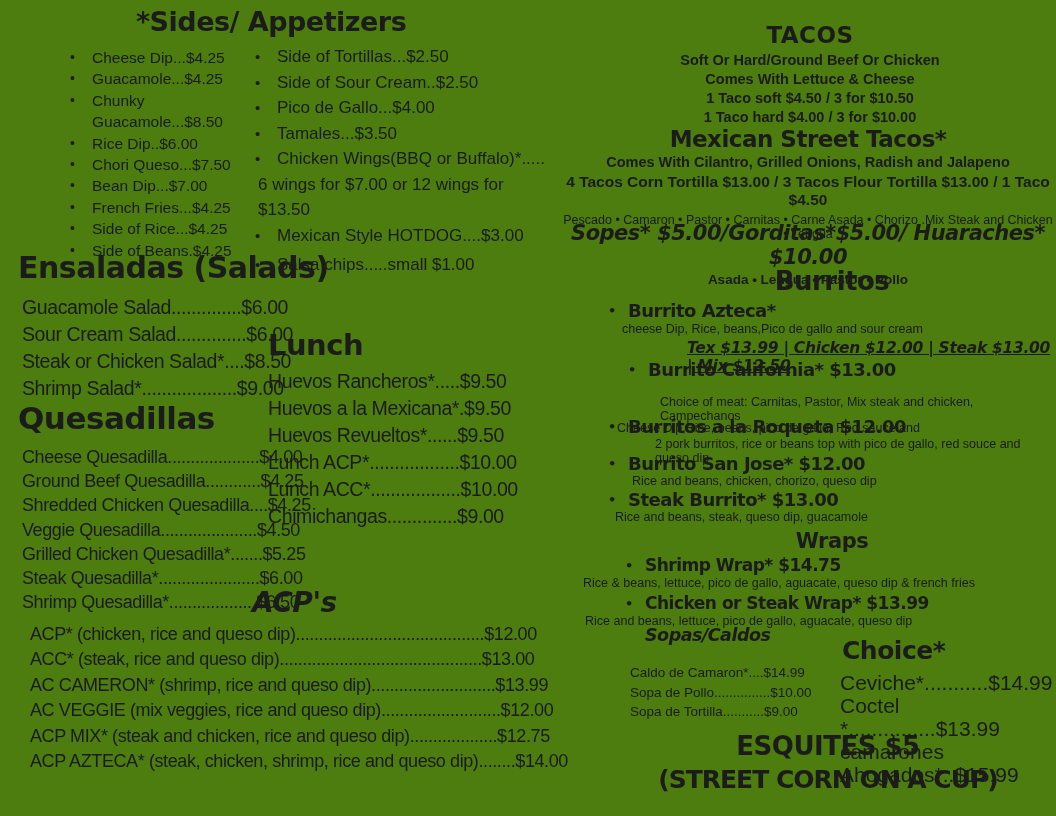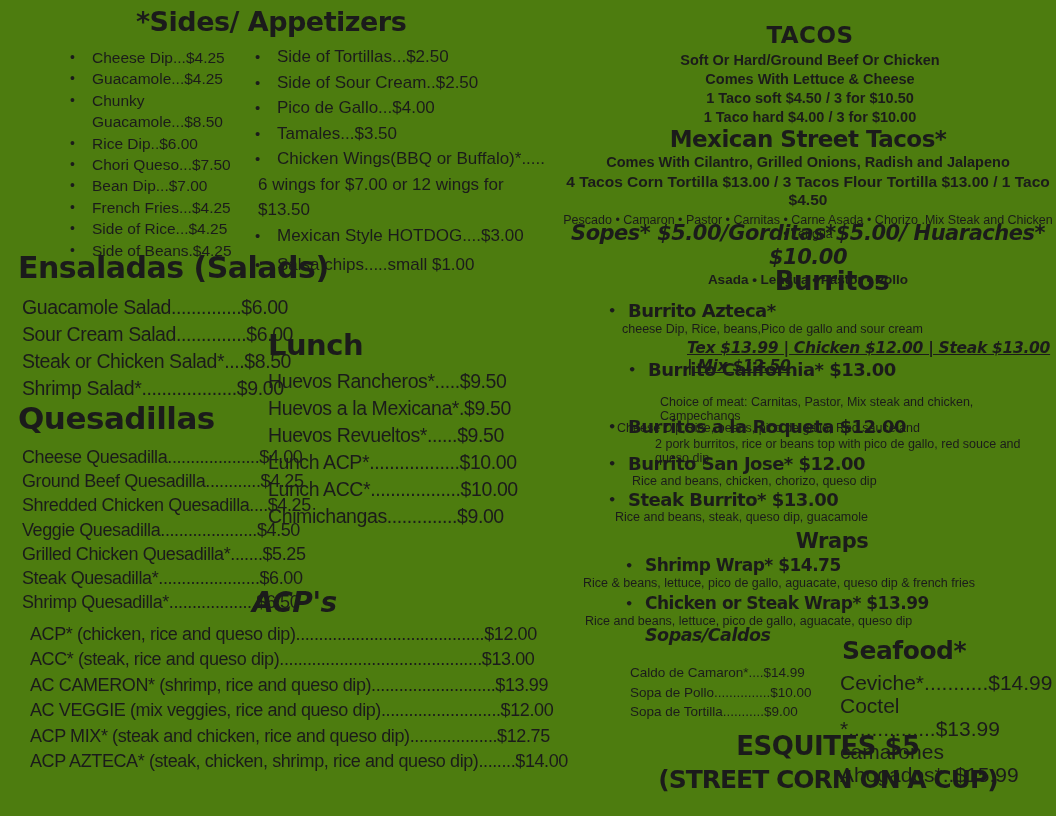--- a/index.html
+++ b/index.html
@@ -191,21 +191,21 @@
   <div class="bname" style="left:645px;top:593px;font-size:17px;">Chicken or Steak Wrap* $13.99</div>
   <div class="bdesc" style="left:585px;top:614px;">Rice and beans, lettuce, pico de gallo, aguacate, queso dip</div>
 
   <div class="abs hand" id="sopas-title">Sopas/Caldos</div>
   <ul class="abs" id="sopas-items">
     <li>Caldo de Camaron*....$14.99</li>
     <li>Sopa de Pollo...............$10.00</li>
     <li>Sopa de Tortilla...........$9.00</li>
   </ul>
 
-  <div class="abs hand" id="sea-title">Seafood*</div>
+  <div class="abs hand" id="sea-title">Choice*</div>
   <ul class="abs" id="sea-items">
     <li>Ceviche*...........$14.99</li>
     <li>Coctel *...............$13.99</li>
     <li>camarones Ahogados*..$15.99</li>
   </ul>
 
   <div class="abs ctr" id="esq">
     <div class="hand e1">ESQUITES $5</div>
     <div class="hand e2">(STREET CORN ON A CUP)</div>
   </div>

